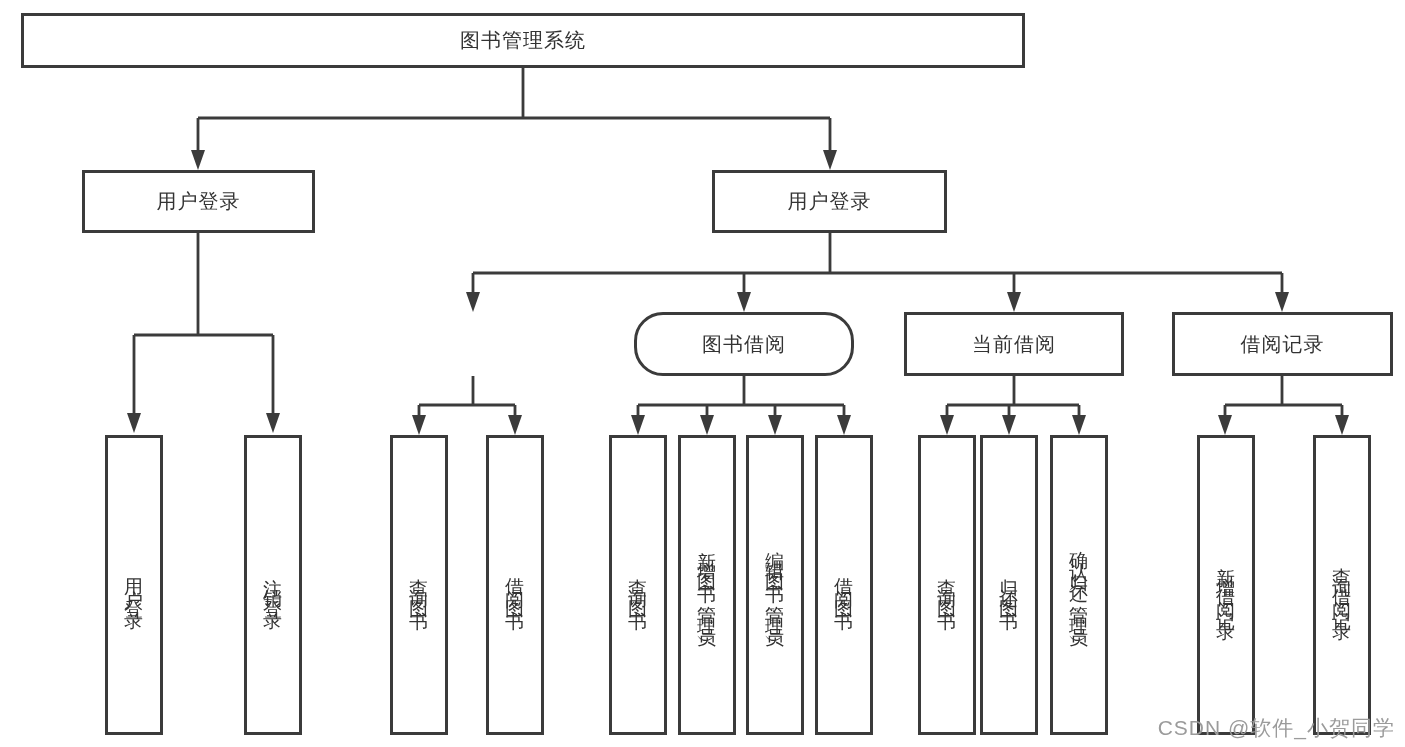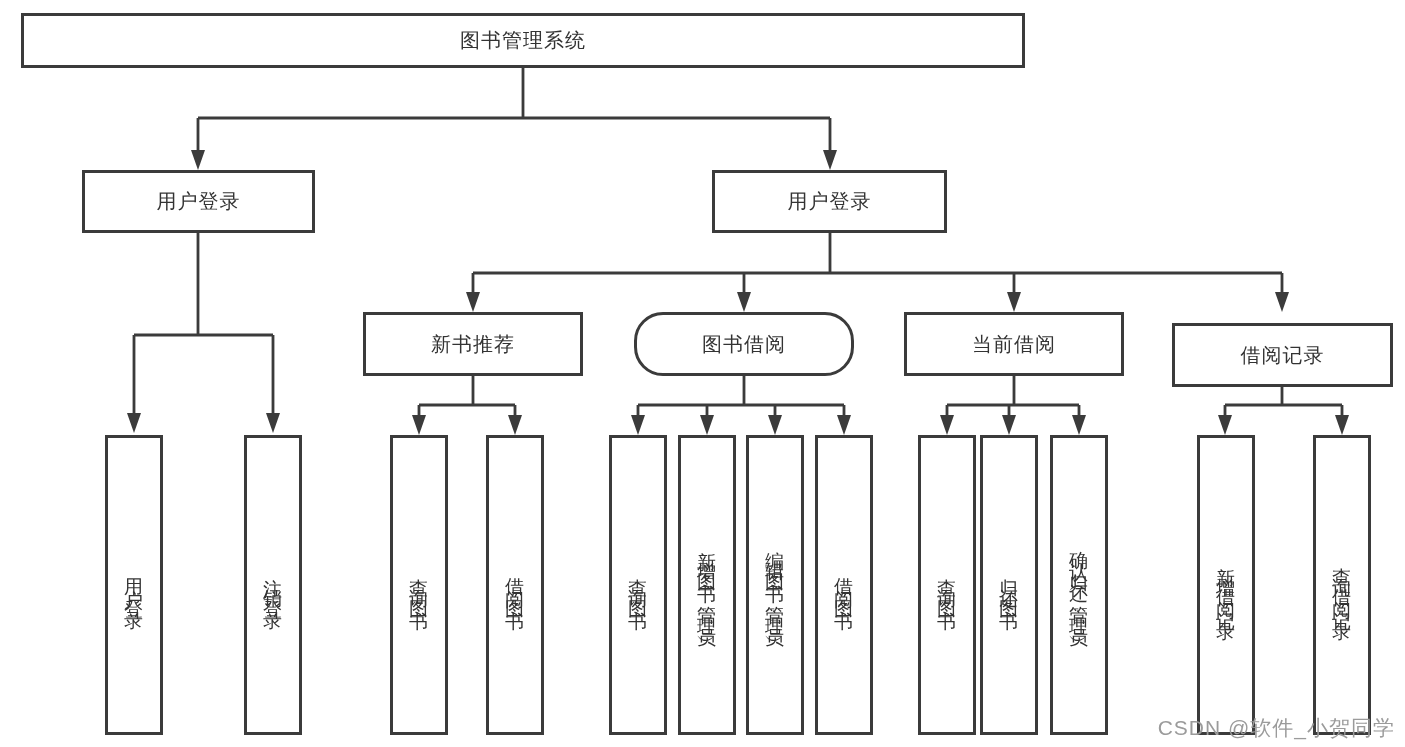--- a/index.html
+++ b/index.html
@@ -47,21 +47,21 @@
     z-index:5;
     white-space:nowrap;
   }
   
   #n-root   {left:21px;  top:13px;  width:1004px; height:55px;text-align:right;}
   #n-login  {left:82px;  top:170px; width:233px;  height:63px;}
   #n-mgmt   {left:712px; top:170px; width:235px;  height:63px;}
   #n-rec    {left:363px; top:312px; width:220px;  height:64px;}
   #n-borrow {left:634px; top:312px; width:220px;  height:64px;border-radius:29px;}
   #n-current{left:904px; top:312px; width:220px;  height:64px;text-align:right;}
-  #n-records{left:1172px;top:312px; width:221px;  height:64px;margin-top:11px;}
+  #n-records{left:1172px;top:312px; width:221px;  height:64px;}
   .leaf{top:435px;width:58px;height:300px;}
   #l0 {left:105px;}  #l1 {left:244px;}
   #l2 {left:390px;}  #l3 {left:486px;}
   #l4 {left:609px;}  #l5 {left:678px;}  #l6 {left:746px;}  #l7 {left:815px;}
   #l8 {left:918px;}  #l9 {left:980px;}  #l10{left:1050px;}
   #l11{left:1197px;} #l12{left:1313px;}
 </style>
 </head>
 <body>
 
@@ -103,23 +103,20 @@
     <span class="hlabel">图书管理系统</span>
   </div>
 
   <div class="node" id="n-login">
     <span class="hlabel">用户登录</span>
   </div>
   <div class="node" id="n-mgmt">
     <span class="hlabel">用户登录</span>
   </div>
 
-  <div class="node" id="n-rec">
-    <span class="hlabel">新书推荐</span>
-  </div>
   <div class="node" id="n-borrow">
     <span class="hlabel">图书借阅</span>
   </div>
   <div class="node" id="n-current">
     <span class="hlabel">当前借阅</span>
   </div>
   <div class="node" id="n-records">
     <span class="hlabel">借阅记录</span>
   </div>
 

